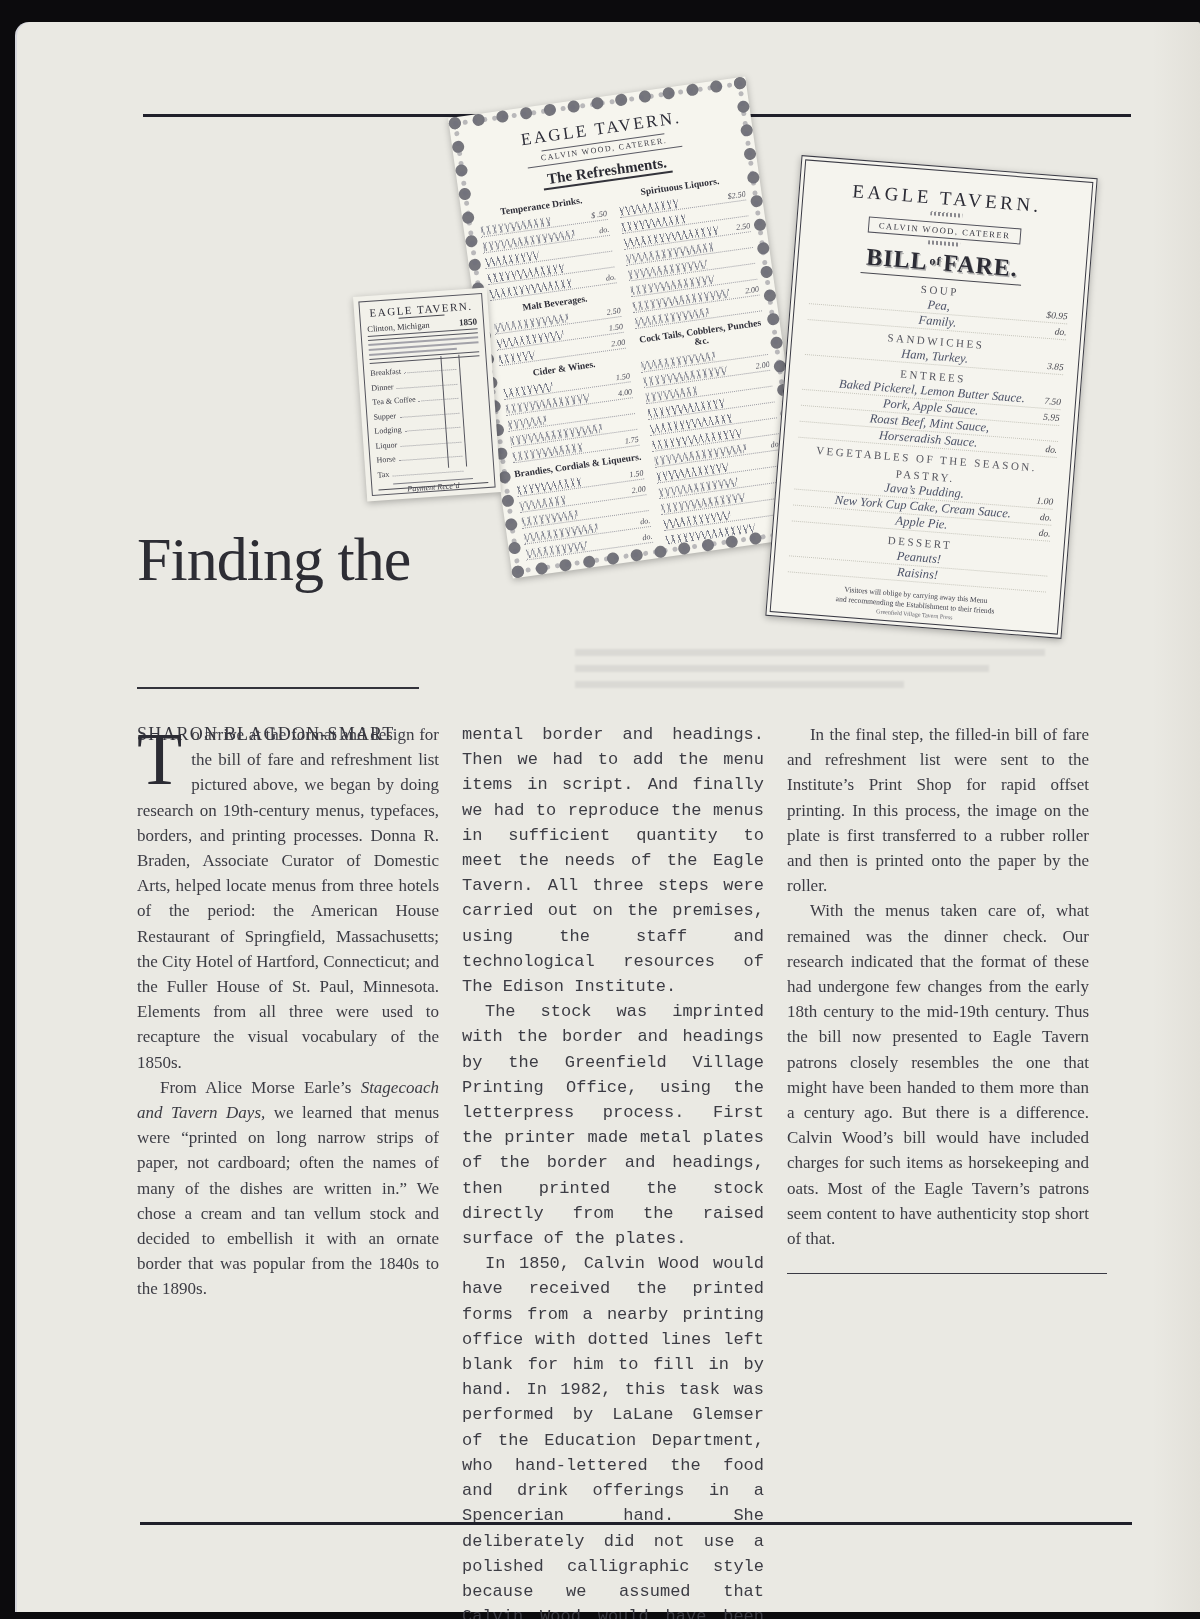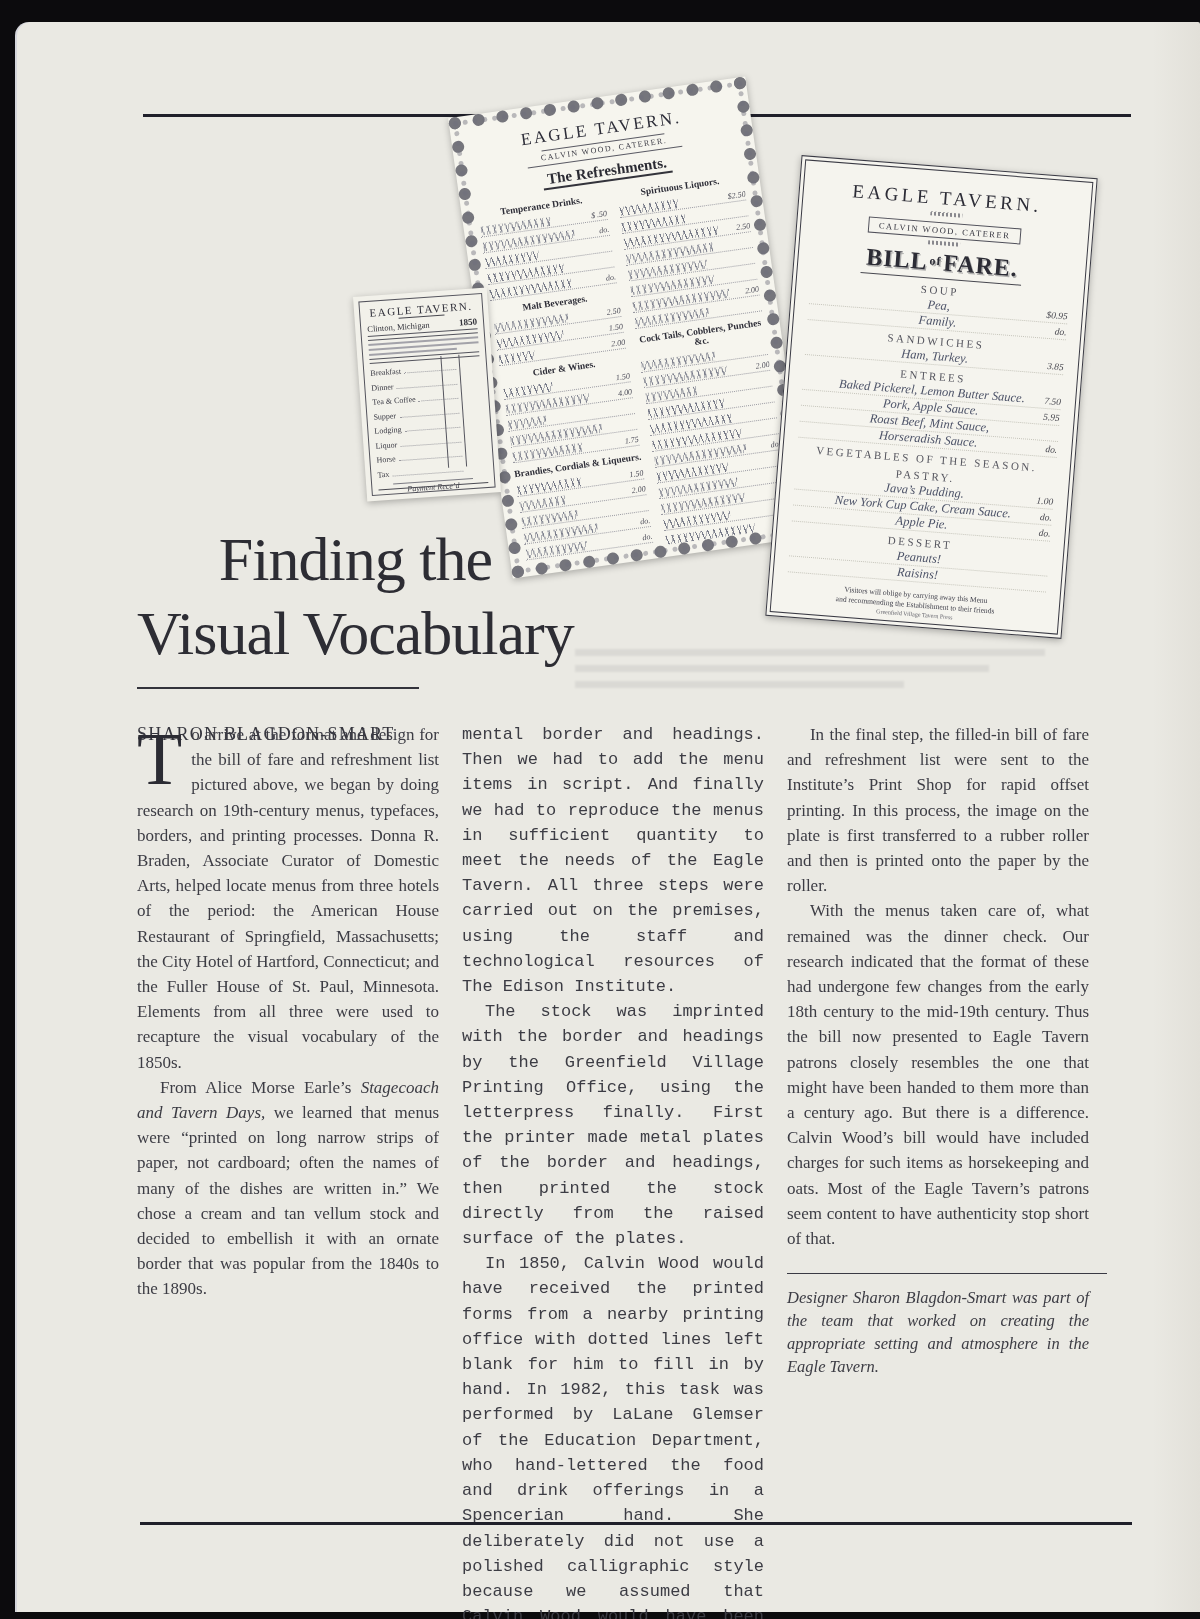--- a/index.html
+++ b/index.html
@@ -19,21 +19,21 @@
   .bottom-rule{left:125px;top:1500px;width:992px;}
 
   
   .ghost{position:absolute;left:560px;top:618px;width:470px;height:78px;opacity:.12;filter:blur(1px);}
   .ghost div{height:7px;background:#6a6a72;margin:9px 0;}
   .ghost div:nth-child(2){width:88%;}
   .ghost div:nth-child(3){width:70%;}
 
   
   .title{position:absolute;left:122px;top:500px;font-size:62px;line-height:74px;
-         color:#2d2d34;letter-spacing:-1px;text-align:center;}
+         color:#2d2d34;letter-spacing:-1px;}
   .title-rule{position:absolute;left:122px;top:665px;width:282px;height:2px;background:#33333b;}
   .byline{position:absolute;left:122px;top:702px;font-size:18px;letter-spacing:1.2px;color:#36363e;}
 
   
   .col{position:absolute;top:700px;width:302px;color:#3c3c44;font-size:17px;line-height:25.2px;text-align:justify;}
   .col-1{left:122px;} .col-2{left:447px;font-family:Liberation Mono, monospace;} .col-3{left:772px;}
   .col p{margin:0;text-indent:1.35em;}
   .col p.p-first{text-indent:0;}
   .dropcap{float:left;font-size:74px;line-height:60px;padding:7px 9px 0 0;color:#2b2b33;}
   .credit-rule{border-top:1.5px solid #3a3a44;width:320px;margin:22px 0 12px;}
@@ -384,35 +384,33 @@
       <div class="b-footer">
         <div>Visitors will oblige by carrying away this Menu</div>
         <div>and recommending the Establishment to their friends</div>
       </div>
       <div class="b-press">Greenfield Village Tavern Press</div>
     </div>
   </div>
 
   <div class="title">
     <div>Finding the</div>
-    <div>Visual Vocabulary</div>
   </div>
   <div class="title-rule"></div>
   <div class="byline">SHARON BLAGDON-SMART</div>
 
   <div class="col col-1">
       <p class="p-first"><span class="dropcap">T</span>o arrive at the format and design for the bill of fare and refreshment list pictured above, we began by doing research on 19th-century menus, typefaces, borders, and printing processes. Donna R. Braden, Associate Curator of Domestic Arts, helped locate menus from three hotels of the period: the American House Restaurant of Springfield, Massachusetts; the City Hotel of Hartford, Connecticut; and the Fuller House of St. Paul, Minnesota. Elements from all three were used to recapture the visual vocabulary of the 1850s.</p>
       <p>From Alice Morse Earle’s <i>Stagecoach and Tavern Days,</i> we learned that menus were “printed on long narrow strips of paper, not cardboard; often the names of many of the dishes are written in.” We chose a cream and tan vellum stock and decided to embellish it with an ornate border that was popular from the 1840s to the 1890s.</p>
     </div>
   <div class="col col-2">
       <p class="p-first">mental border and headings. Then we had to add the menu items in script. And finally we had to reproduce the menus in sufficient quantity to meet the needs of the Eagle Tavern. All three steps were carried out on the premises, using the staff and technological resources of The Edison Institute.</p>
-      <p>The stock was imprinted with the border and headings by the Greenfield Village Printing Office, using the letterpress finally. First the printer made metal plates of the border and headings, then printed the stock directly from the raised surface of the plates.</p>
+      <p>The stock was imprinted with the border and headings by the Greenfield Village Printing Office, using the letterpress process. First the printer made metal plates of the border and headings, then printed the stock directly from the raised surface of the plates.</p>
       <p>In 1850, Calvin Wood would have received the printed forms from a nearby printing office with dotted lines left blank for him to fill in by hand. In 1982, this task was performed by LaLane Glemser of the Education Department, who hand-lettered the food and drink offerings in a Spencerian hand. She deliberately did not use a polished calligraphic style because we assumed that Calvin Wood would have been more interested in feeding hungry travelers than in laboring over his menus. For the</p>
     </div>
   <div class="col col-3">
       <p>In the final step, the filled-in bill of fare and refreshment list were sent to the Institute’s Print Shop for rapid offset printing. In this process, the image on the plate is first transferred to a rubber roller and then is printed onto the paper by the roller.</p>
       <p>With the menus taken care of, what remained was the dinner check. Our research indicated that the format of these had undergone few changes from the early 18th century to the mid-19th century. Thus the bill now presented to Eagle Tavern patrons closely resembles the one that might have been handed to them more than a century ago. But there is a difference. Calvin Wood’s bill would have included charges for such items as horsekeeping and oats. Most of the Eagle Tavern’s patrons seem content to have authenticity stop short of that.</p>
       <div class="credit-rule"></div>
-      <p class="credit p-first">Designer Sharon Blagdon-Smart was part of the team that worked on creating the appropriate setting and atmosphere in the Eagle Tavern.</p>
     </div>
 
   <div class="rule bottom-rule"></div>
 </div>
 
 </body></html>

